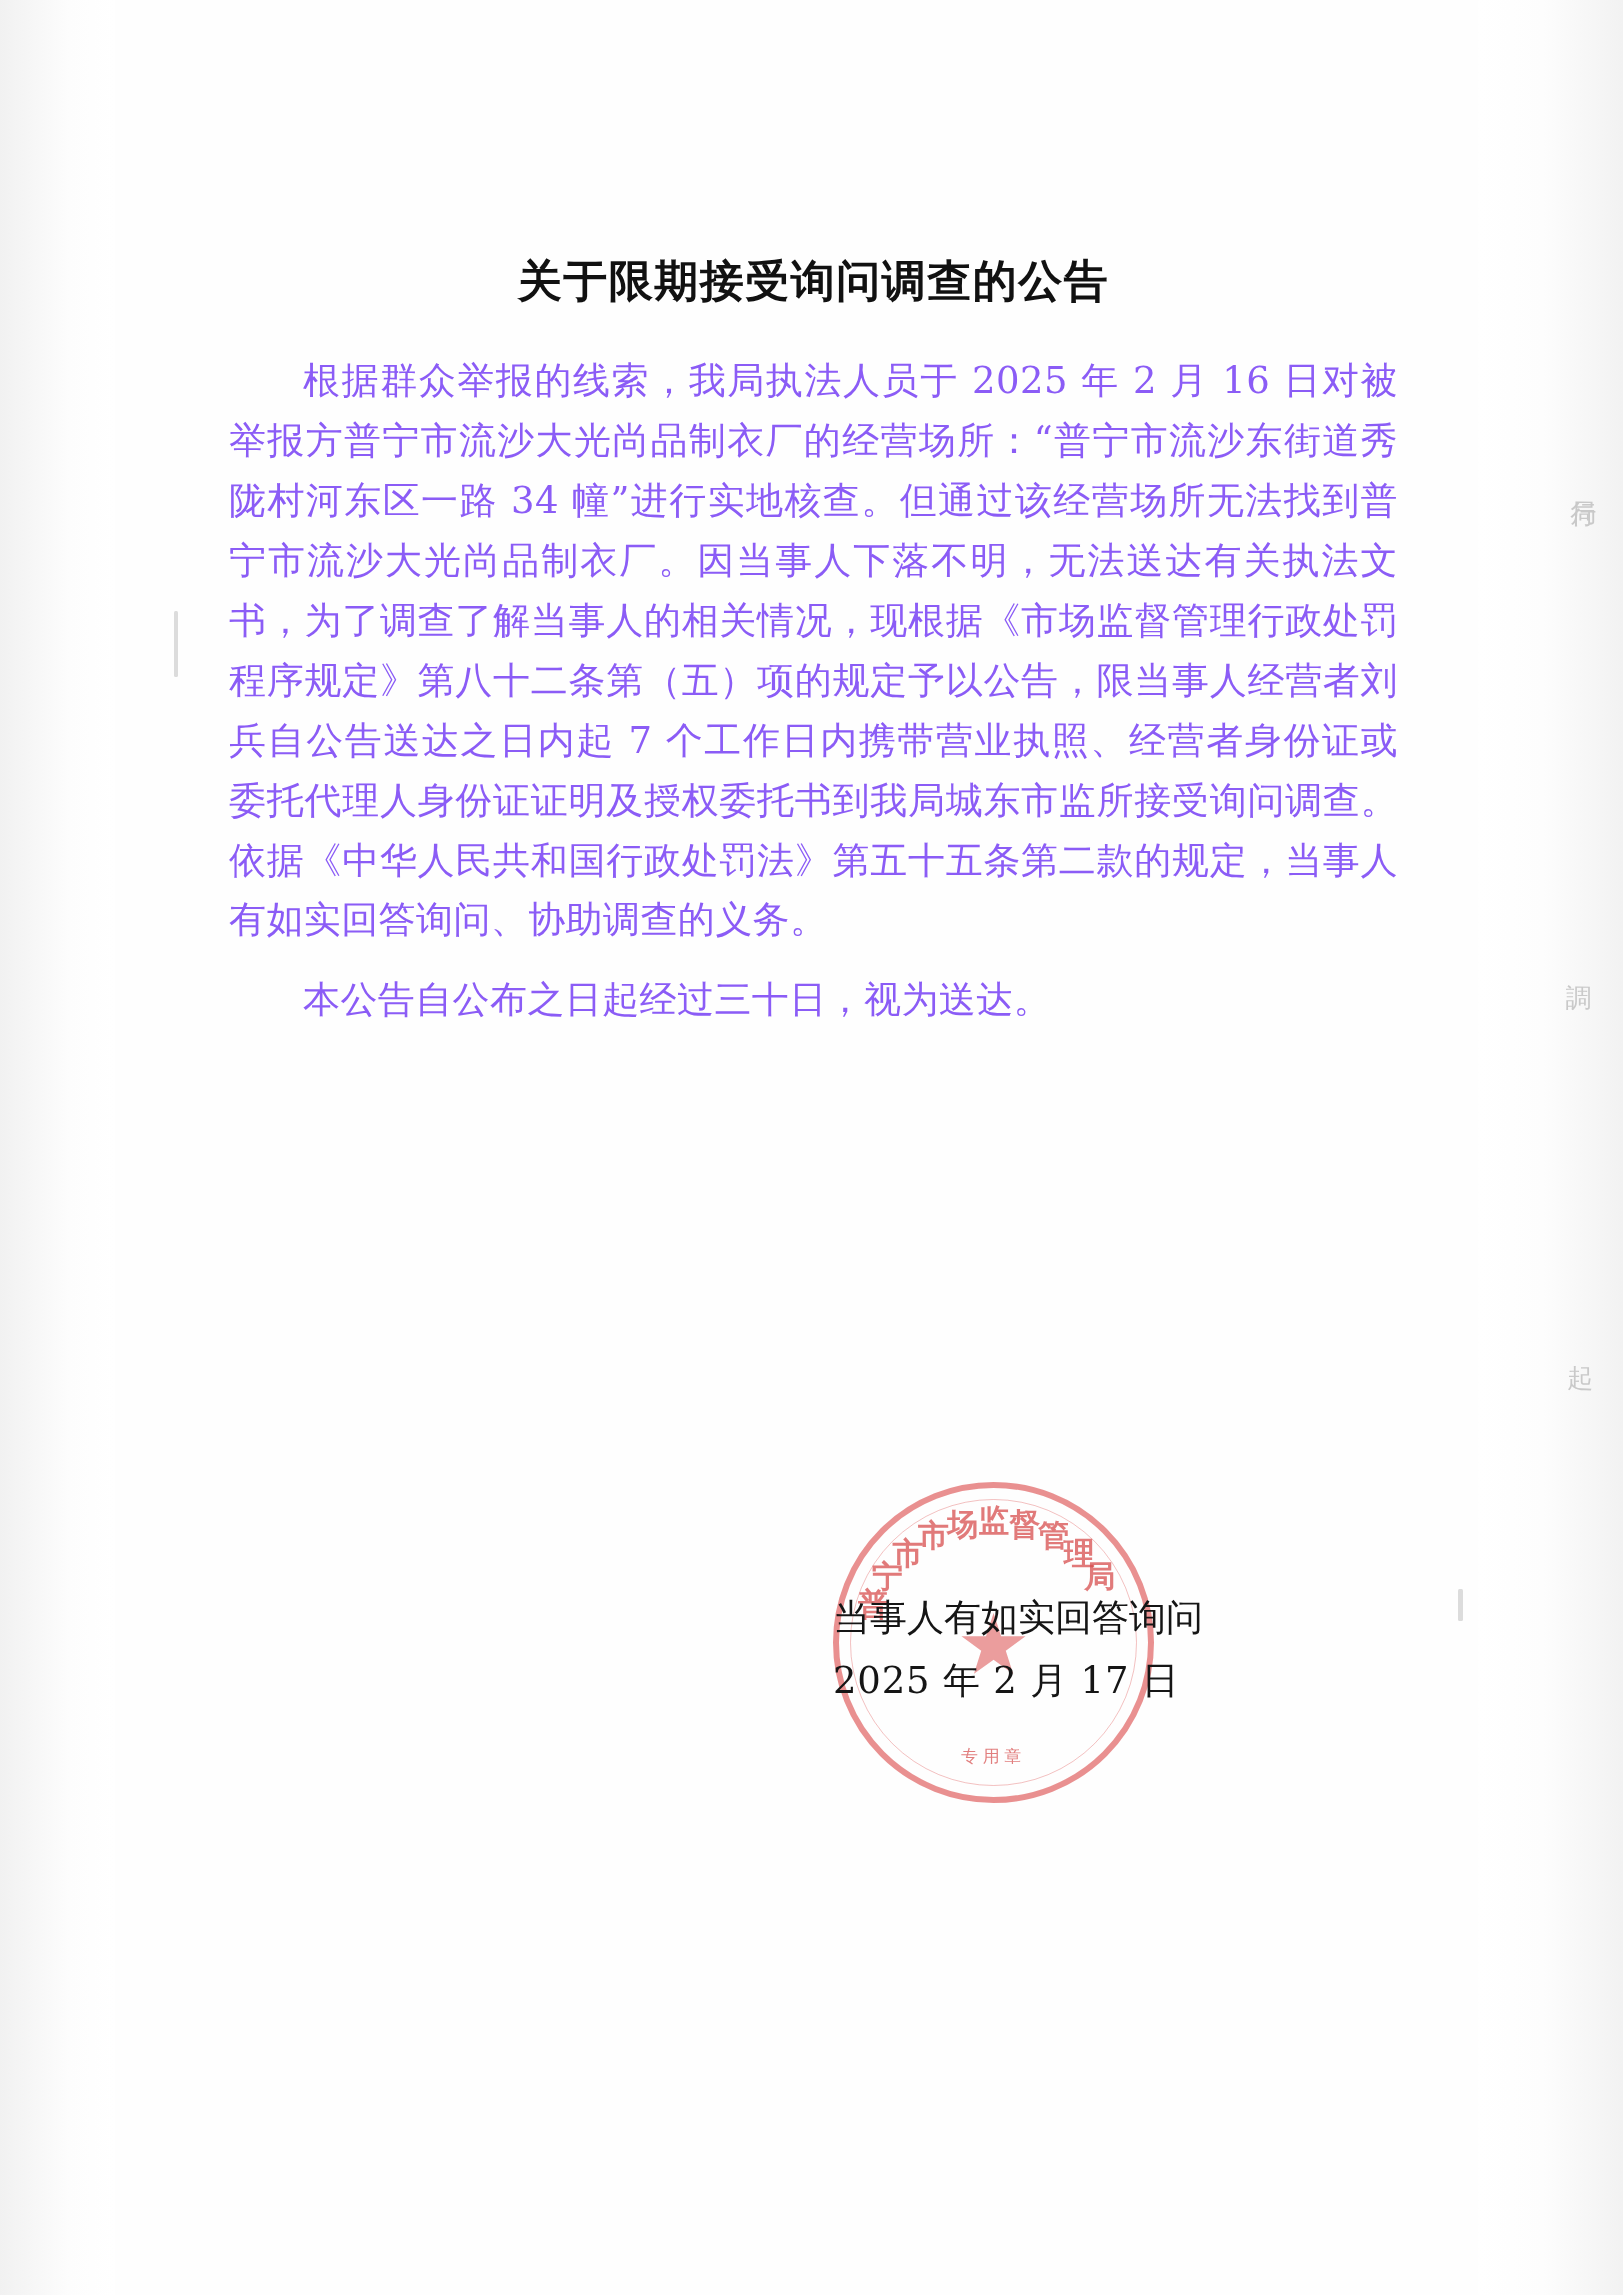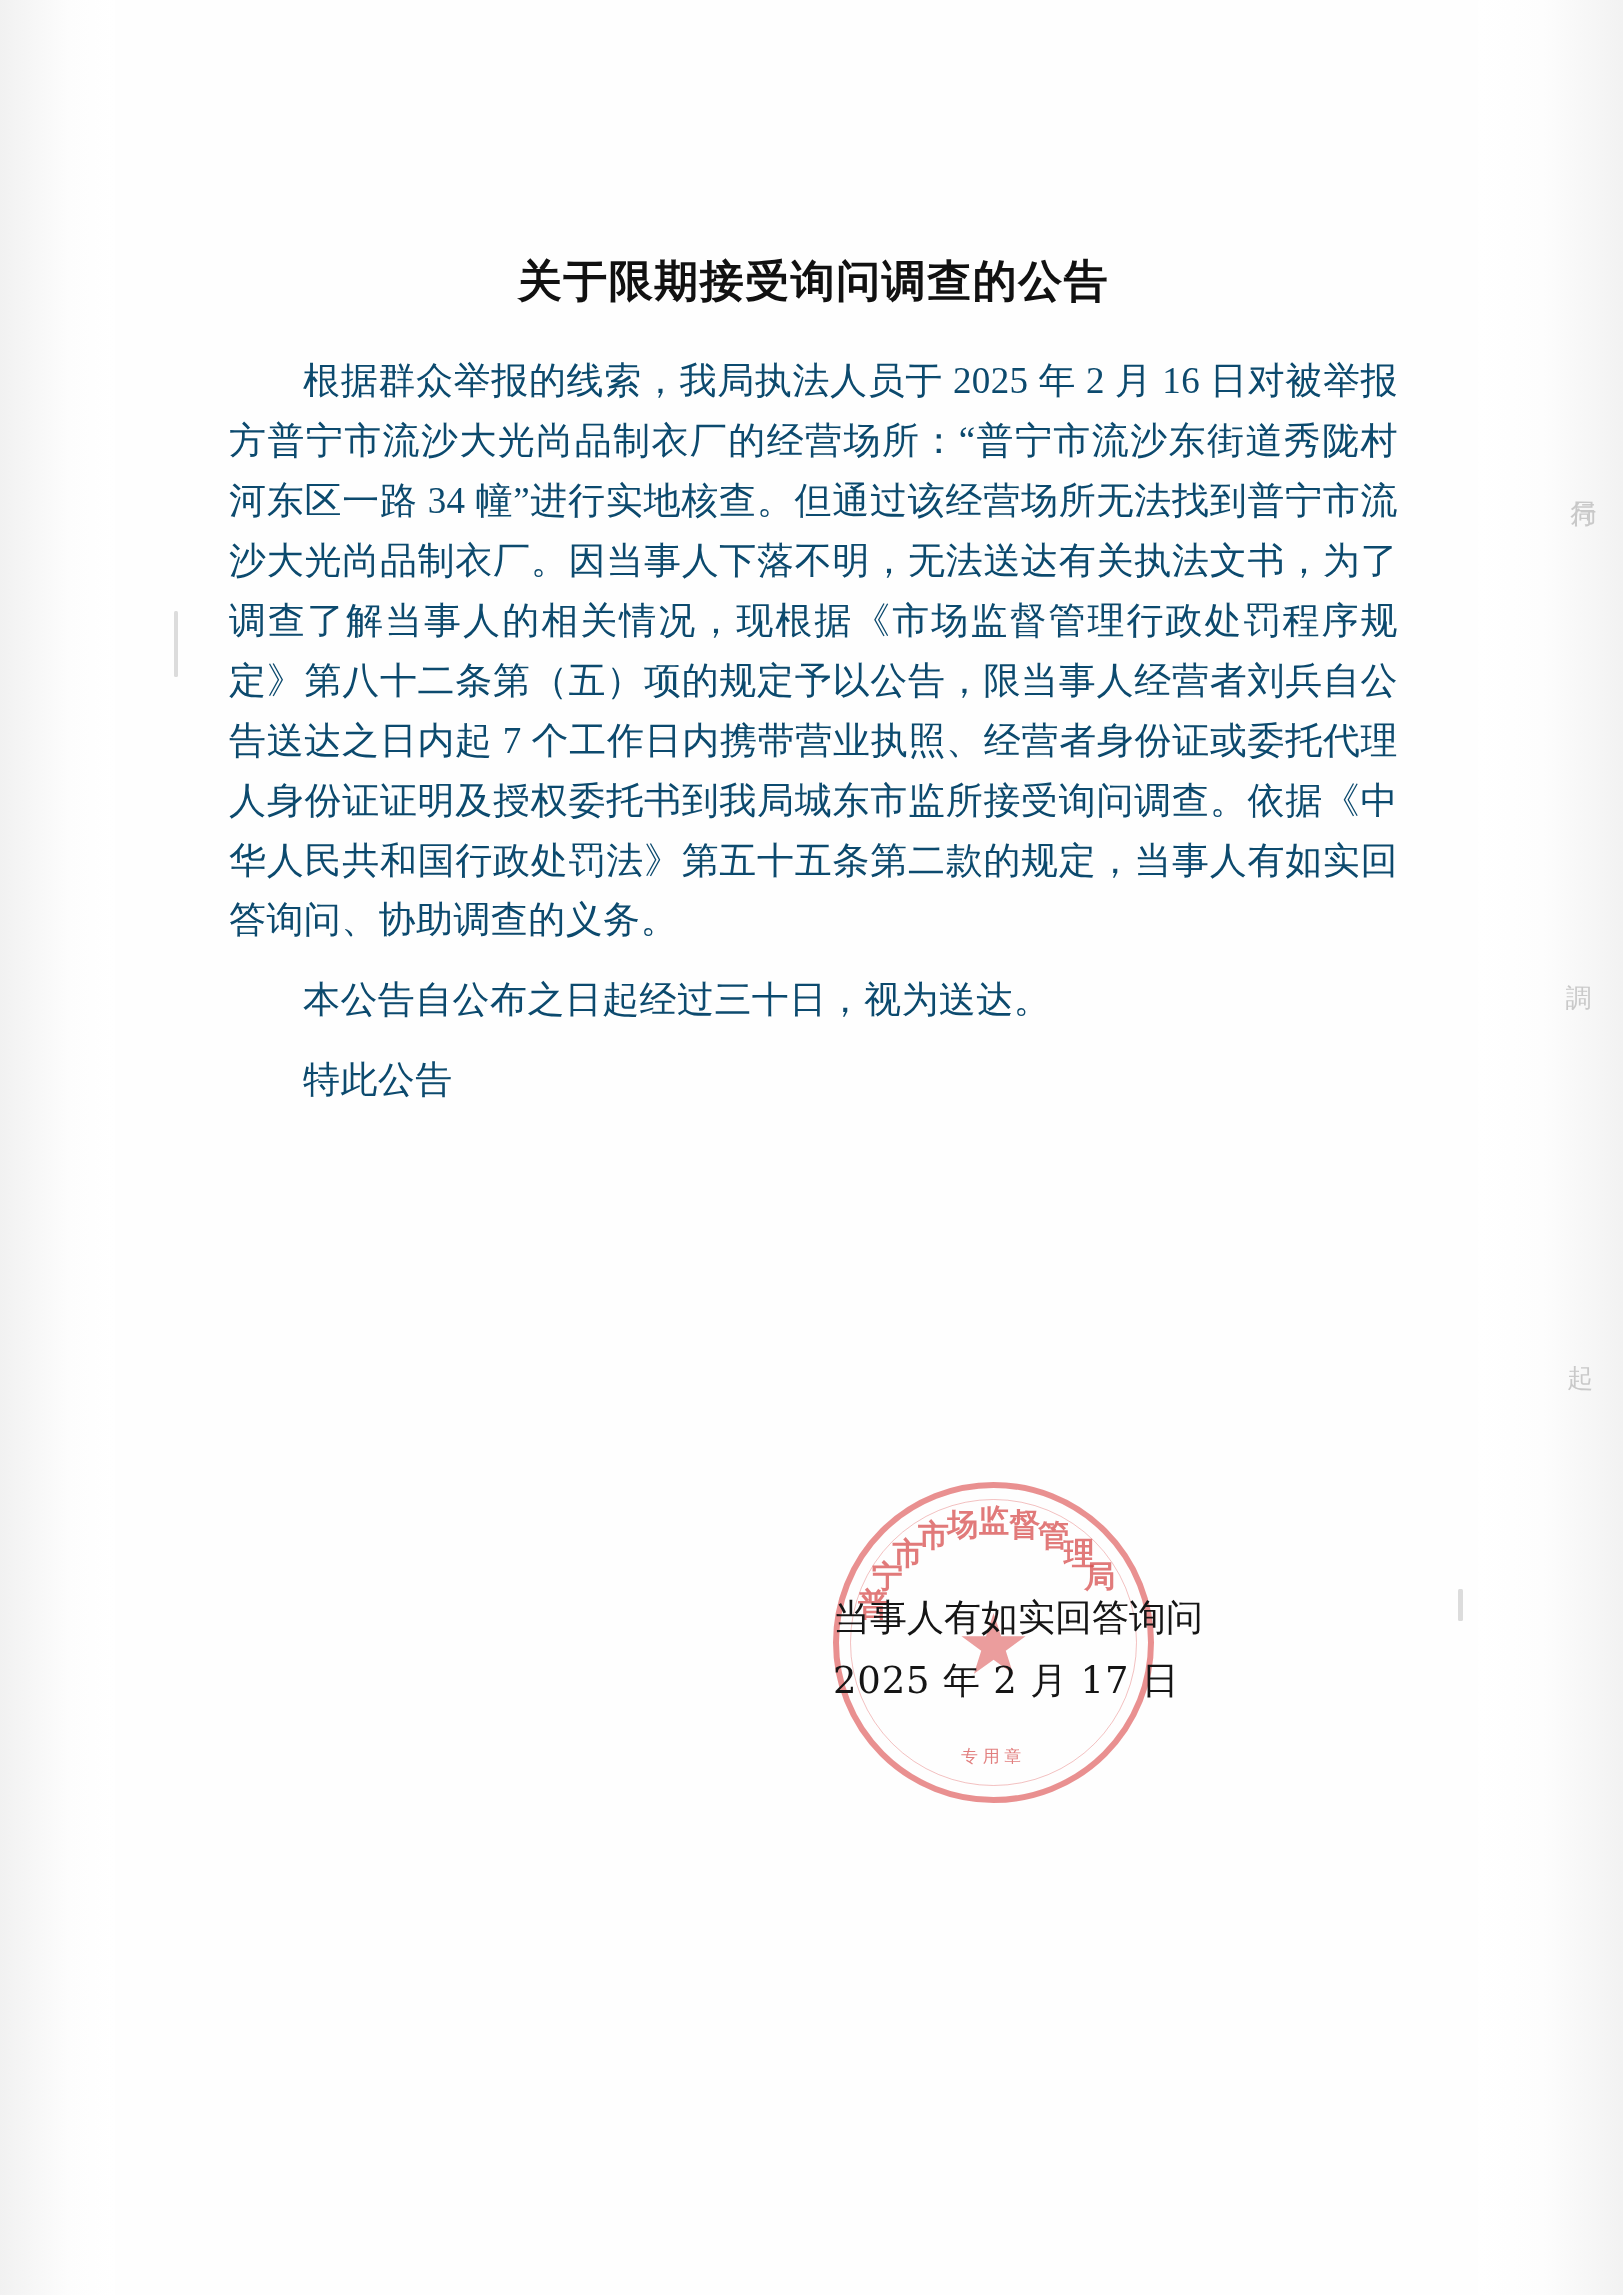--- a/index.html
+++ b/index.html
@@ -56,23 +56,22 @@
     color: #111;
     margin-bottom: 40px;
   }
 
   .para {
     font-size: 37px;
     line-height: 1.62;
     text-align: justify;
     text-justify: inter-ideograph;
     letter-spacing: 0.4px;
-    color: #0c4a6e;
+    color: #8b5cf6;
     margin: 0 0 4.6px 0;
-    font-family: Liberation Serif, serif;
   }
   .para.indent {
     text-indent: 2em;
   }
   .para.noindent {
     text-indent: 0;
   }
   .para.gap-top {
     margin-top: 20px;
   }
@@ -188,21 +187,20 @@
   <div class="margin-artifact" id="artifact-right-3">起</div>
 
   <div id="doc">
 
     <div id="doc-title">关于限期接受询问调查的公告</div>
 
     <p class="para indent">根据群众举报的线索，我局执法人员于 2025 年 2 月 16 日对被举报方普宁市流沙大光尚品制衣厂的经营场所：“普宁市流沙东街道秀陇村河东区一路 34 幢”进行实地核查。但通过该经营场所无法找到普宁市流沙大光尚品制衣厂。因当事人下落不明，无法送达有关执法文书，为了调查了解当事人的相关情况，现根据《市场监督管理行政处罚程序规定》第八十二条第（五）项的规定予以公告，限当事人经营者刘兵自公告送达之日内起 7 个工作日内携带营业执照、经营者身份证或委托代理人身份证证明及授权委托书到我局城东市监所接受询问调查。依据《中华人民共和国行政处罚法》第五十五条第二款的规定，当事人有如实回答询问、协助调查的义务。</p>
 
     <p class="para indent gap-top">本公告自公布之日起经过三十日，视为送达。</p>
 
-    <p class="para indent gap-top">特此公告</p>
 
   </div>
 
   <div id="seal">
     <div class="seal-inner-ring"></div>
     <div class="seal-text">
       <span class="seal-char" style="transform: rotate(-70deg) translate(0,-128px) rotate(70deg) translate(-15.3px,-15.3px);">普</span>
       <span class="seal-char" style="transform: rotate(-56deg) translate(0,-128px) rotate(56deg) translate(-15.3px,-15.3px);">宁</span>
       <span class="seal-char" style="transform: rotate(-42deg) translate(0,-128px) rotate(42deg) translate(-15.3px,-15.3px);">市</span>
       <span class="seal-char" style="transform: rotate(-28deg) translate(0,-128px) rotate(28deg) translate(-15.3px,-15.3px);">市</span>

